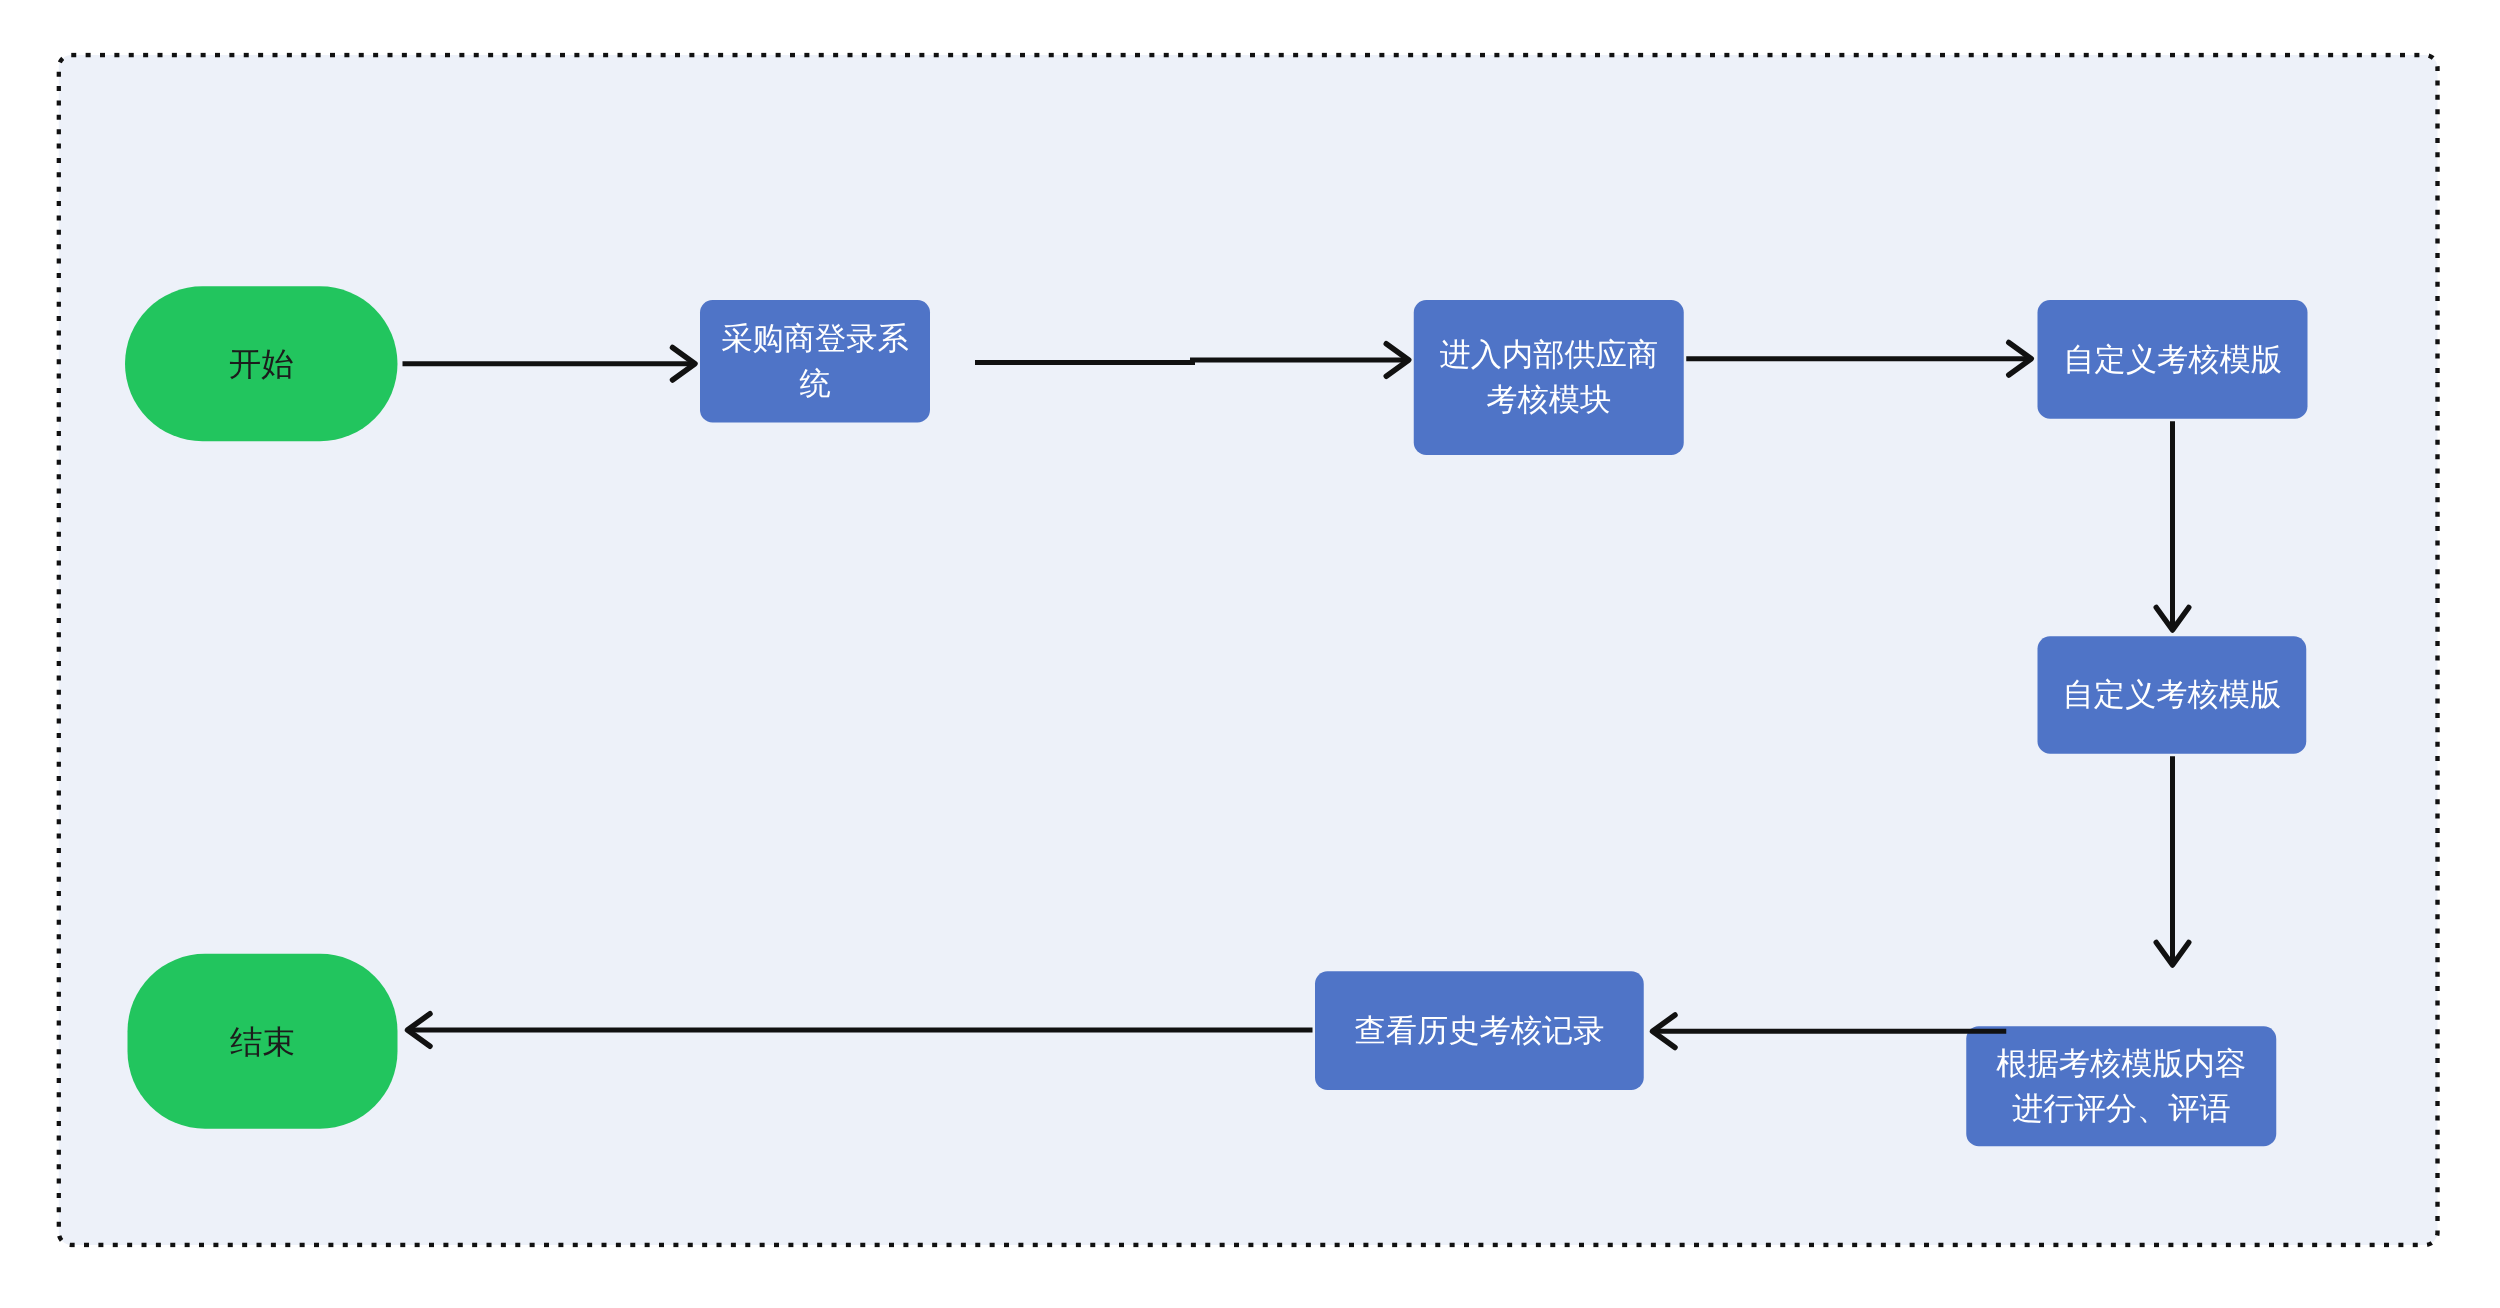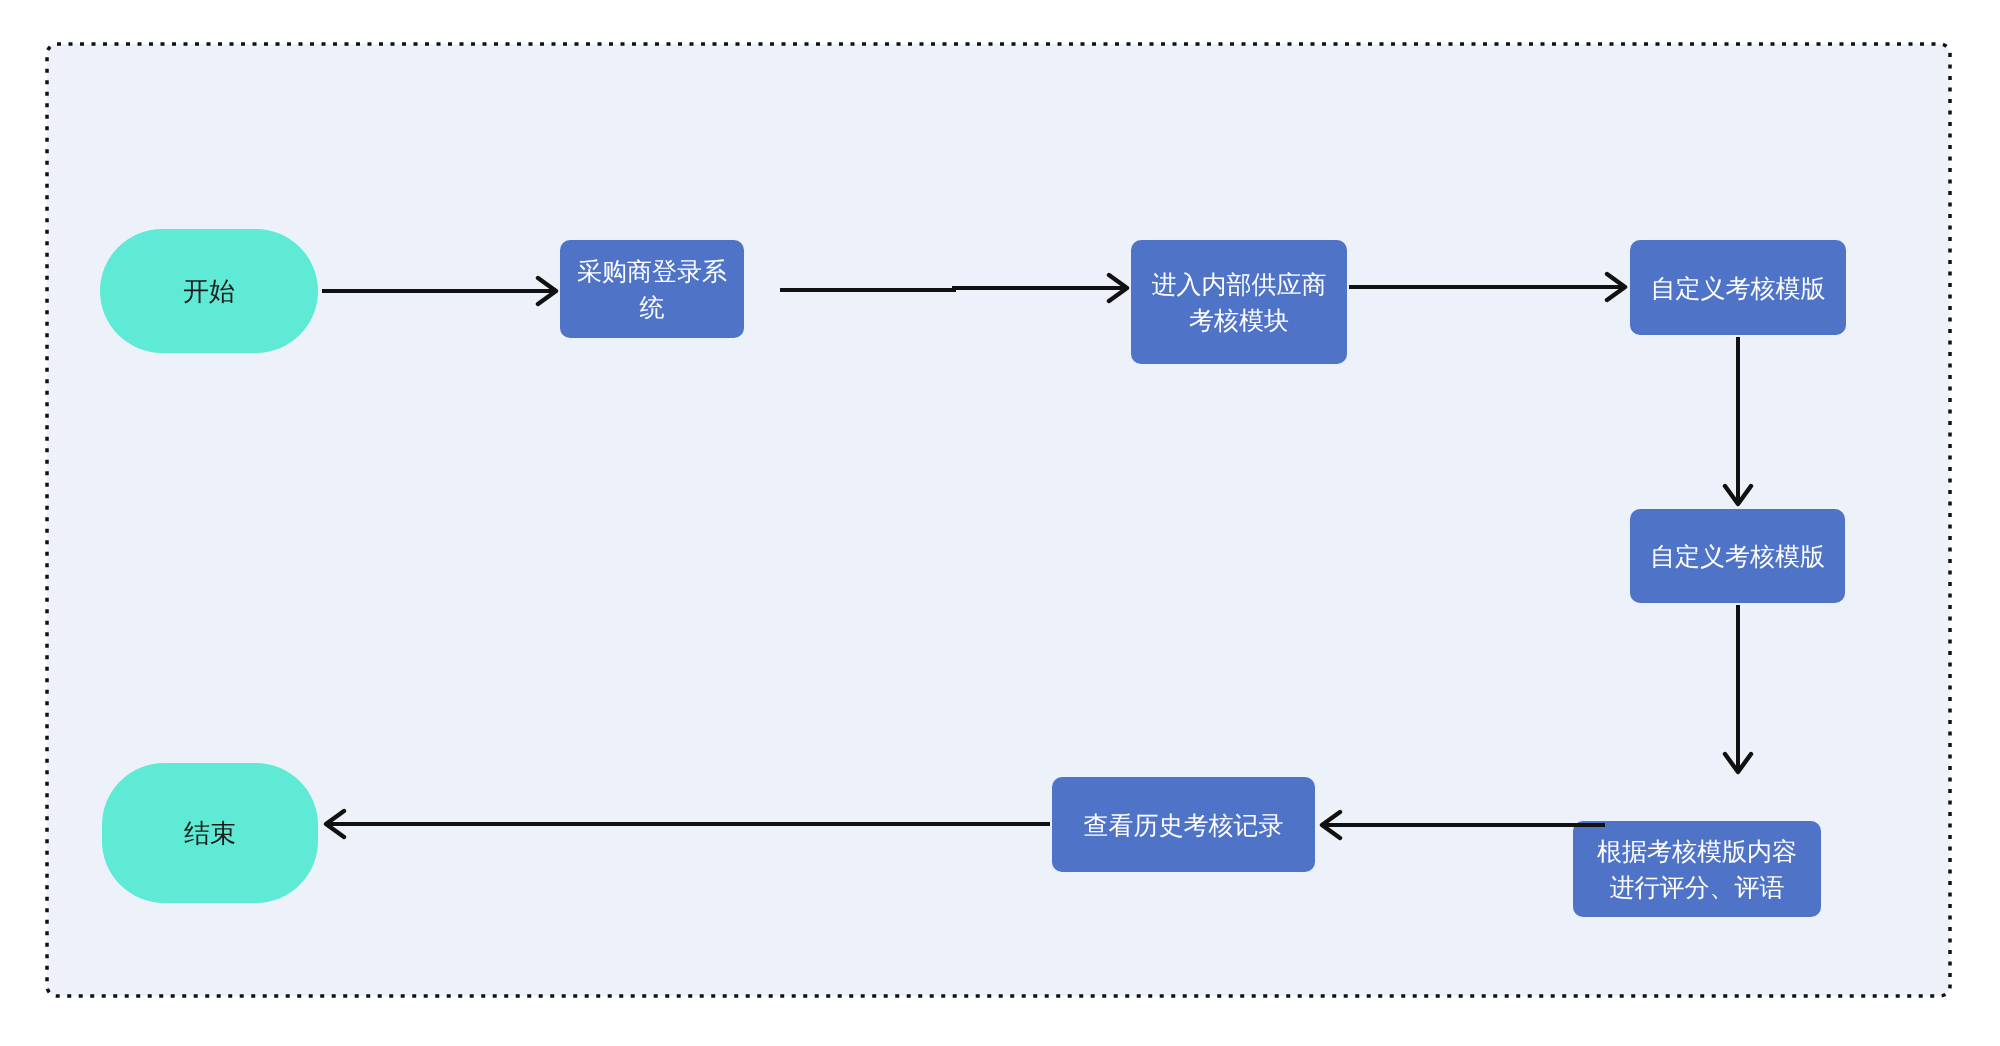--- a/index.html
+++ b/index.html
@@ -17,21 +17,21 @@
   }
   .canvas-bg { position: absolute; inset: 0; width: 100%; height: 100%; }
   .node {
     position: absolute;
     display: flex;
     align-items: center;
     justify-content: center;
     text-align: center;
   }
   .node.terminal {
-    background: #5eead4;
+    background: #22c55e;
     color: #1c1c1c;
     border-radius: 62px;
     font-size: 26px;
   }
   .node.process {
     background: #4f74c7;
     color: #ffffff;
     border-radius: 10px;
     font-size: 25px;
     line-height: 36px;

